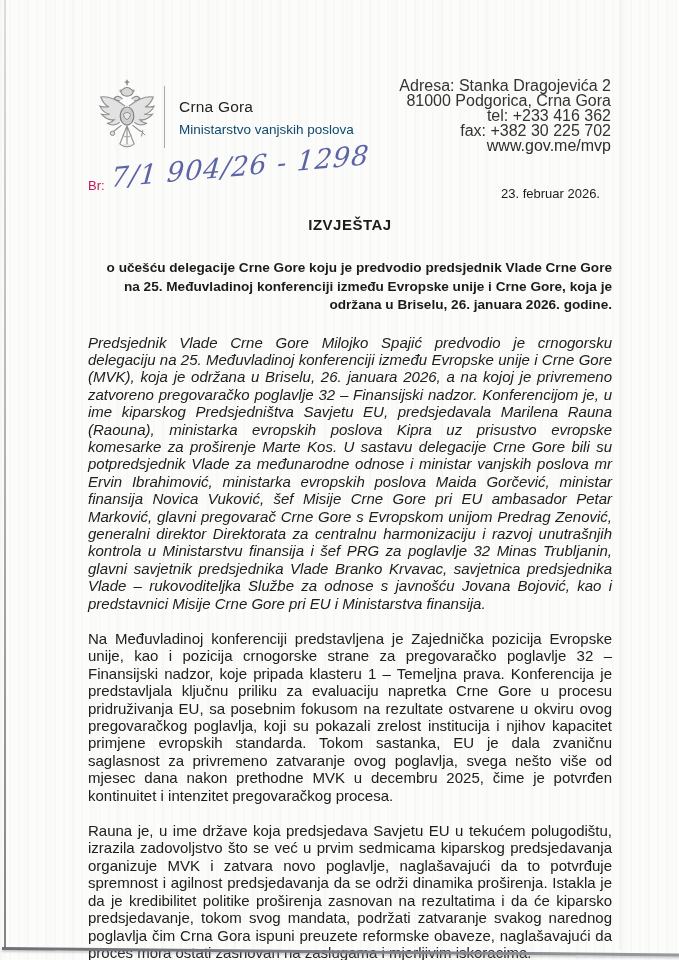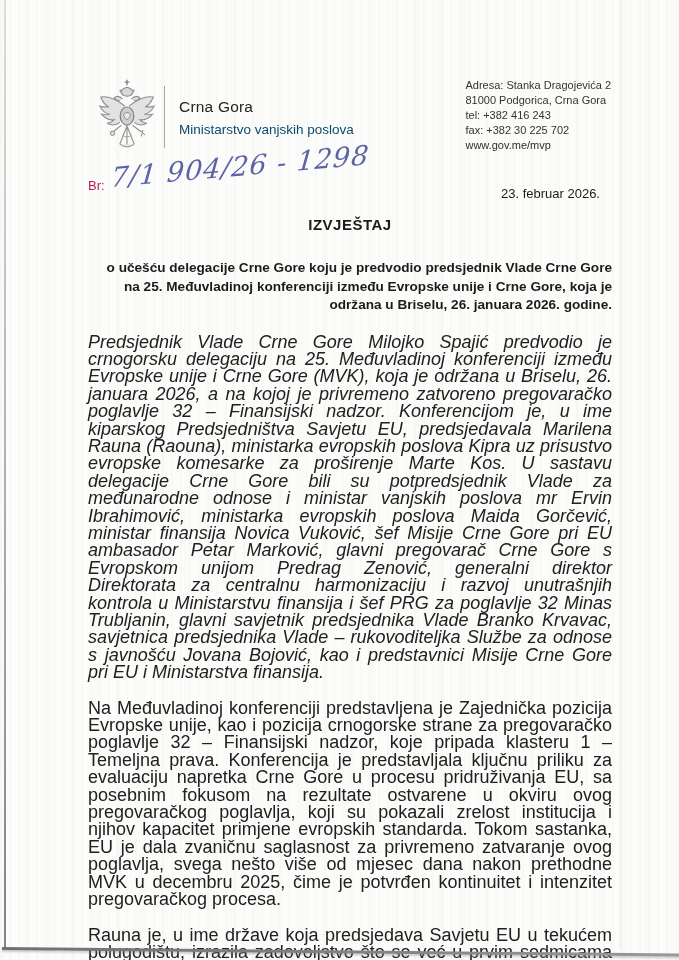--- a/index.html
+++ b/index.html
@@ -36,21 +36,21 @@
     box-shadow: 0 2px 2px rgba(120,124,128,0.35);
   }
 
   
   .letterhead { position: absolute; top: 76px; left: 98px; right: 60px; height: 90px; }
   .brand { position: absolute; left: 0; top: 2px; display: flex; align-items: center; }
   .coa { display: block; }
   .brand-divider { width: 1px; height: 62px; background: #a9a9a9; margin: 0 14px 0 8px; }
   .org-name { font-size: 15.5px; color: #242424; letter-spacing: 0.2px; }
   .org-dept { font-size: 13.5px; color: #0c4a6e; margin-top: 6px; }
-  .address { position: absolute; right: 8px; top: 2px; font-size: 11px; color: #333; line-height: 15px; }
+  .address { position: absolute; right: 8px; top: 2px; text-align: right; font-size: 16px; color: #333; line-height: 15px; }
   .address .website { color: #2d2d2d; }
 
   
   .ref-row { position: absolute; top: 174px; left: 88px; right: 67px; height: 50px; }
   .ref-label { position: absolute; left: 0; top: 4px; font-size: 13px; color: #be185d; }
   .handwriting {
     position: absolute; left: 22px; top: -12px;
     font-family: "DejaVu Serif", serif;
     font-style: italic;
     font-size: 27px;
@@ -75,21 +75,21 @@
   .report-subtitle {
     margin: 0 0 19px 0;
     text-align: right;
     font-size: 13.6px;
     font-weight: bold;
     line-height: 18.5px;
     color: #1b1b1b;
   }
   .body-para {
     margin: 0 0 18px 0;
-    font-size: 18px;
+    font-size: 15px;
     line-height: 17.4px;
     text-align: justify;
     color: #202020;
   }
   .body-para.italic { font-style: italic; }
   .body-para b { font-weight: normal; }
 </style>
 </head>
 <body>
 
@@ -124,21 +124,21 @@
       </svg>
       <div class="brand-divider"></div>
       <div class="org">
         <div class="org-name">Crna Gora</div>
         <div class="org-dept">Ministarstvo vanjskih poslova</div>
       </div>
     </div>
     <div class="address">
       <div>Adresa: Stanka Dragojevića 2</div>
       <div>81000 Podgorica, Crna Gora</div>
-      <div>tel: +382 416 243</div>
+      <div>tel: +233 416 362</div>
       <div>fax: +382 30 225 702</div>
       <div class="website">www.gov.me/mvp</div>
     </div>
   </header>
 
   <div class="ref-row">
     <span class="ref-label">Br:</span>
     <span class="handwriting">7/1 904/26 - 1298</span>
     <span class="doc-date">23. februar 2026.</span>
   </div>

